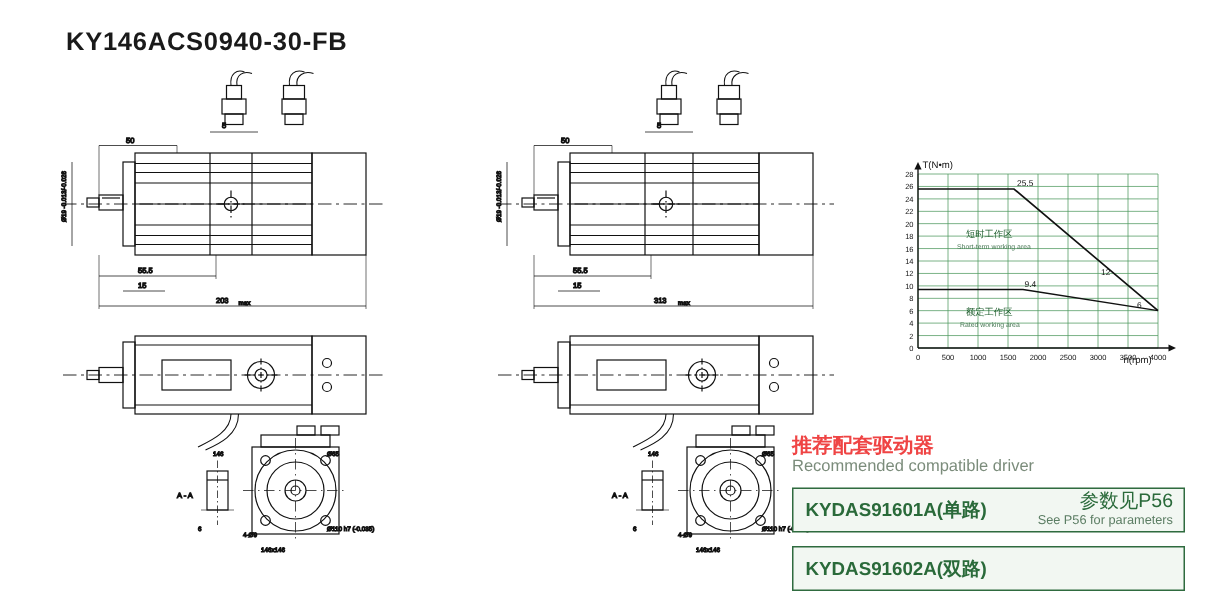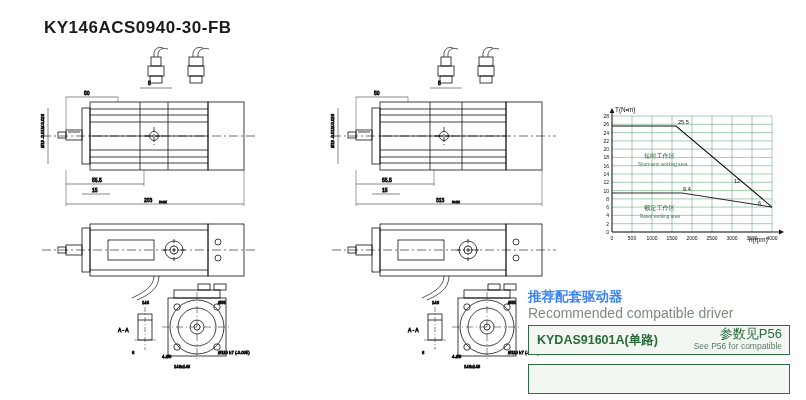--- a/index.html
+++ b/index.html
@@ -25,25 +25,25 @@
   #title-b{left:336px;top:18px;}
 
   
   .panel{position:absolute;}
   svg{display:block;overflow:visible;}
 
   
   .chart-wrap{position:absolute;left:586px;top:104px;width:210px;height:160px;}
   .rec-title{
     position:absolute;left:528px;top:288px;
-    font-size:13.5px;font-weight:bold;color:#3b82f6;
+    font-size:13.5px;font-weight:bold;color:#ef4444;
   }
   .rec-sub{
     position:absolute;left:528px;top:305px;
-    font-size:14px;color:#7b8c7b;
+    font-size:11px;color:#7b8c7b;
   }
   .drv-box{
     position:absolute;left:528px;width:262px;height:30px;
     border:1px solid #2f6b3f;background:#f2f7f2;
     box-sizing:border-box;
   }
   #drv-1{top:325px;}
   #drv-2{top:364px;}
   .drv-main{
     position:absolute;left:8px;top:6px;
@@ -382,20 +382,21 @@
     </svg>
   </div>
 
   <div class="rec-title">推荐配套驱动器</div>
   <div class="rec-sub">Recommended compatible driver</div>
 
   <div class="drv-box" id="drv-1">
     <span class="drv-main">KYDAS91601A(单路)</span>
     <span class="drv-note">
       <span class="cn">参数见P56</span>
-      <span class="en">See P56 for compatible</span>
+      <span class="en">See P56 for parameters</span>
     </span>
   </div>
 
   <div class="drv-box" id="drv-2">
+    <span class="drv-main">KYDAS91602A(双路)</span>
   </div>
 
 </div>
 
 </body></html>

